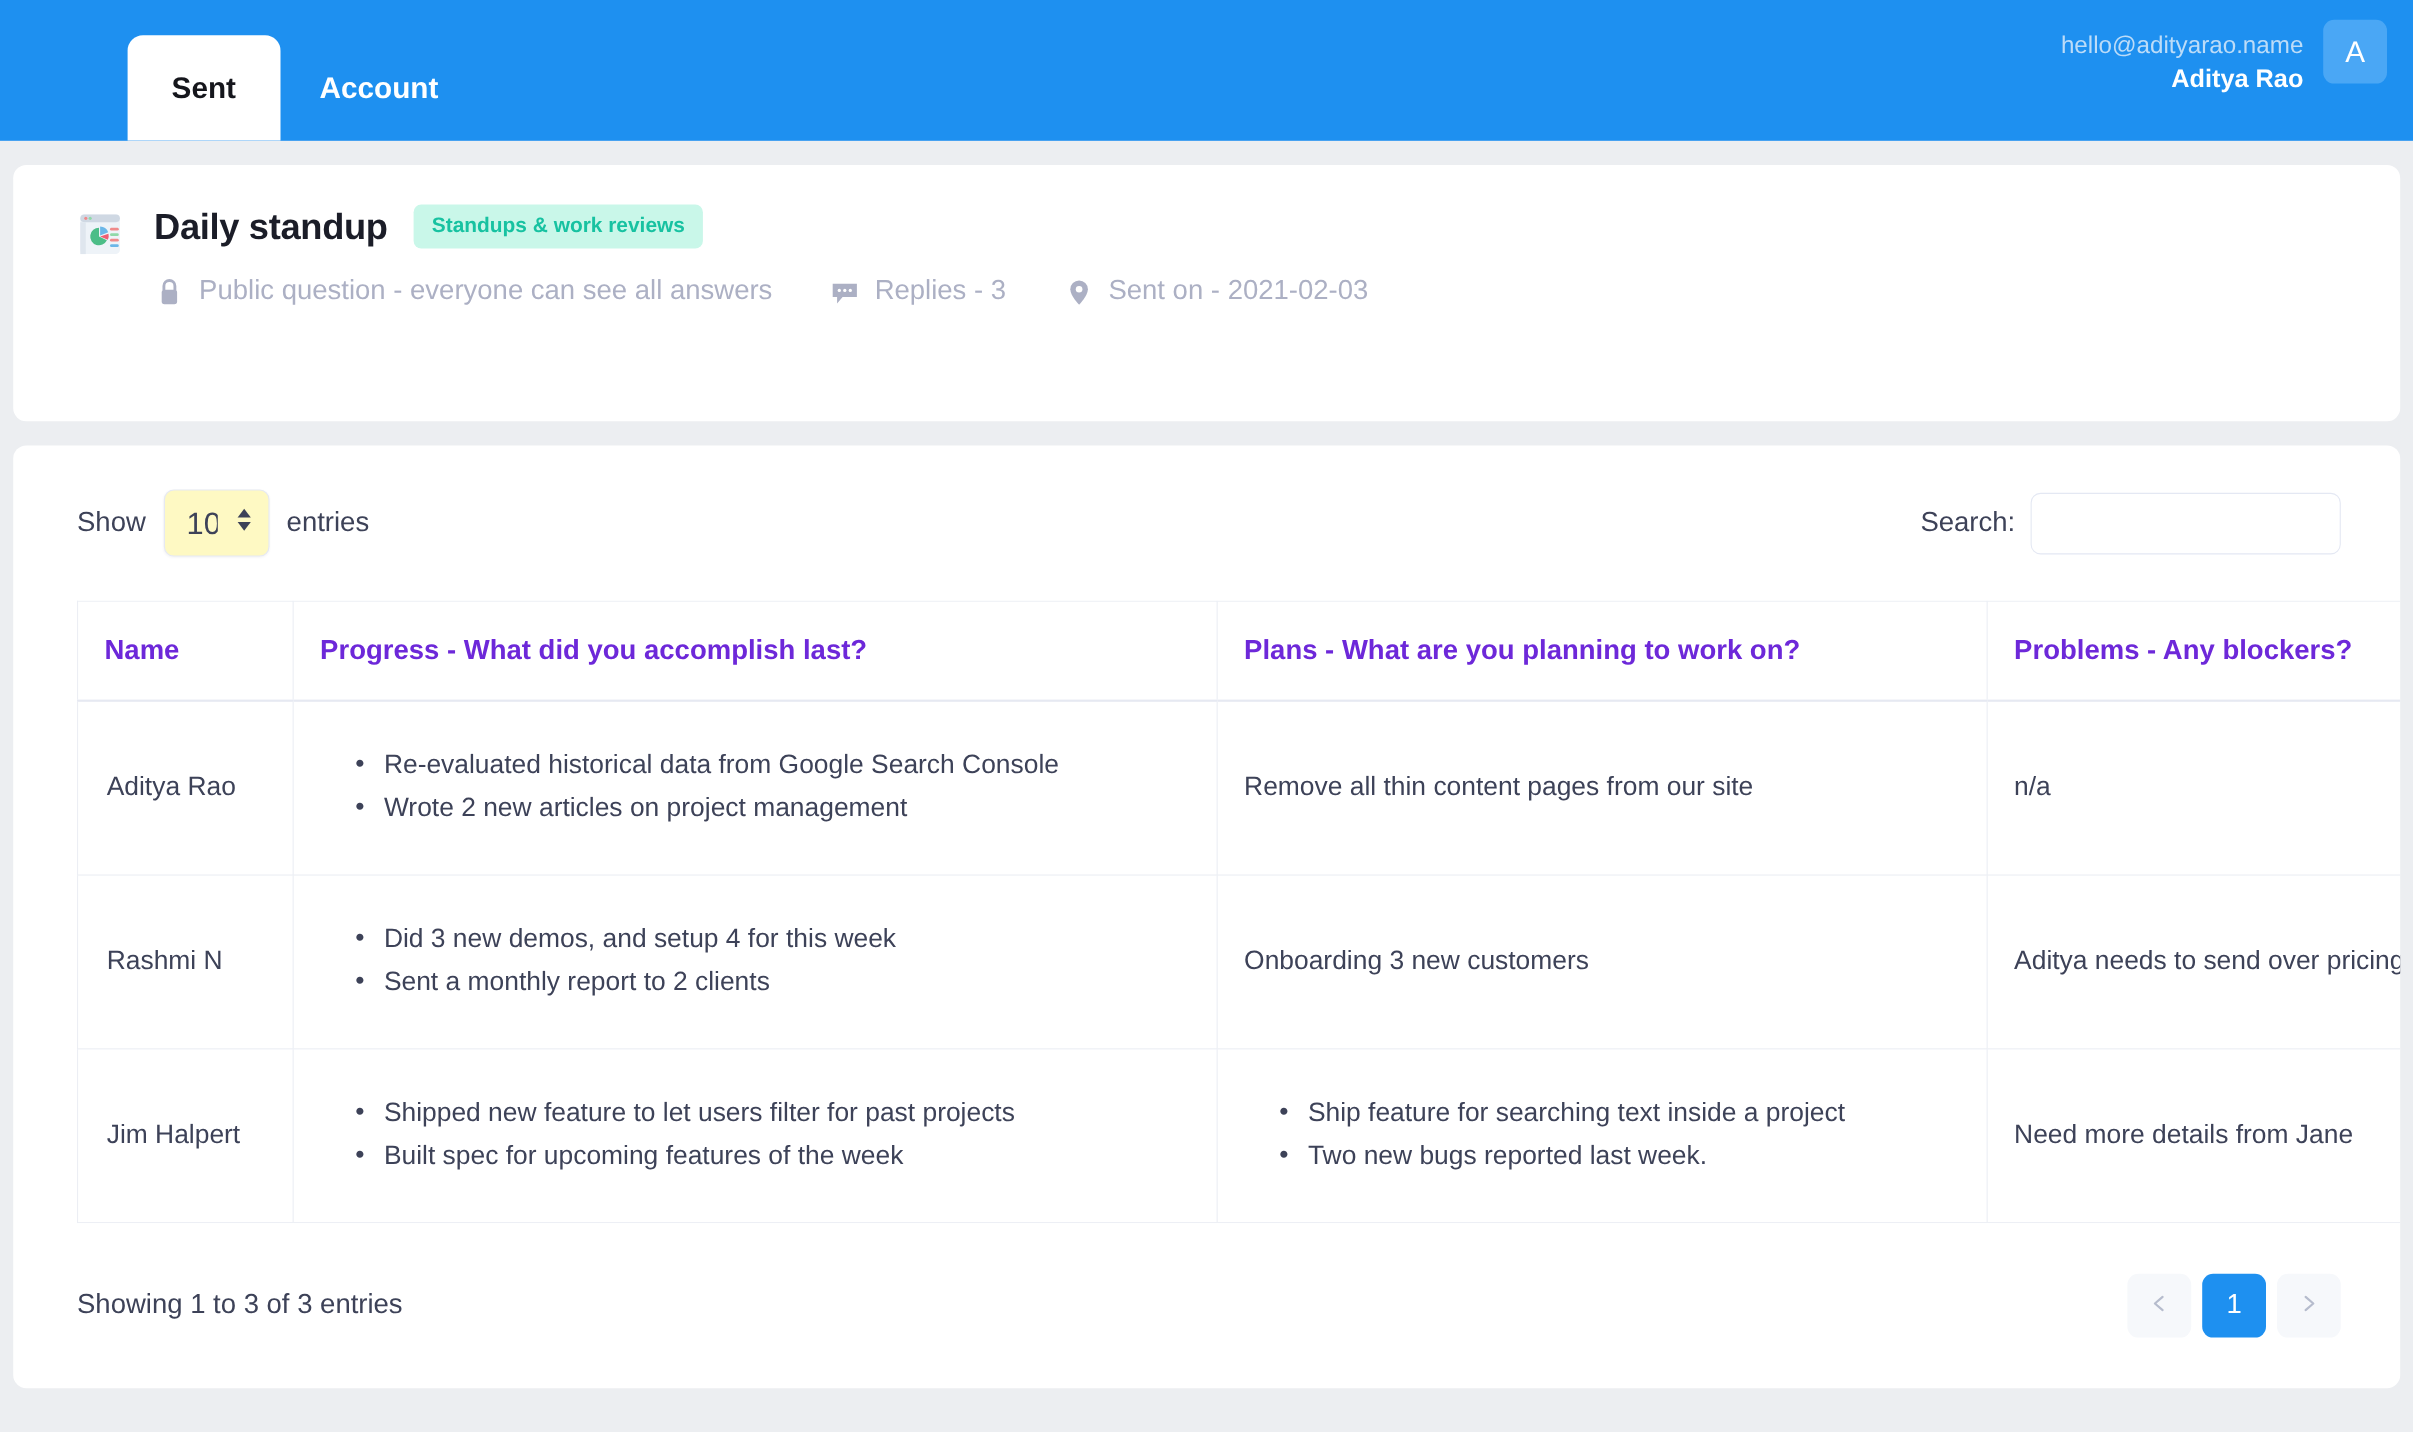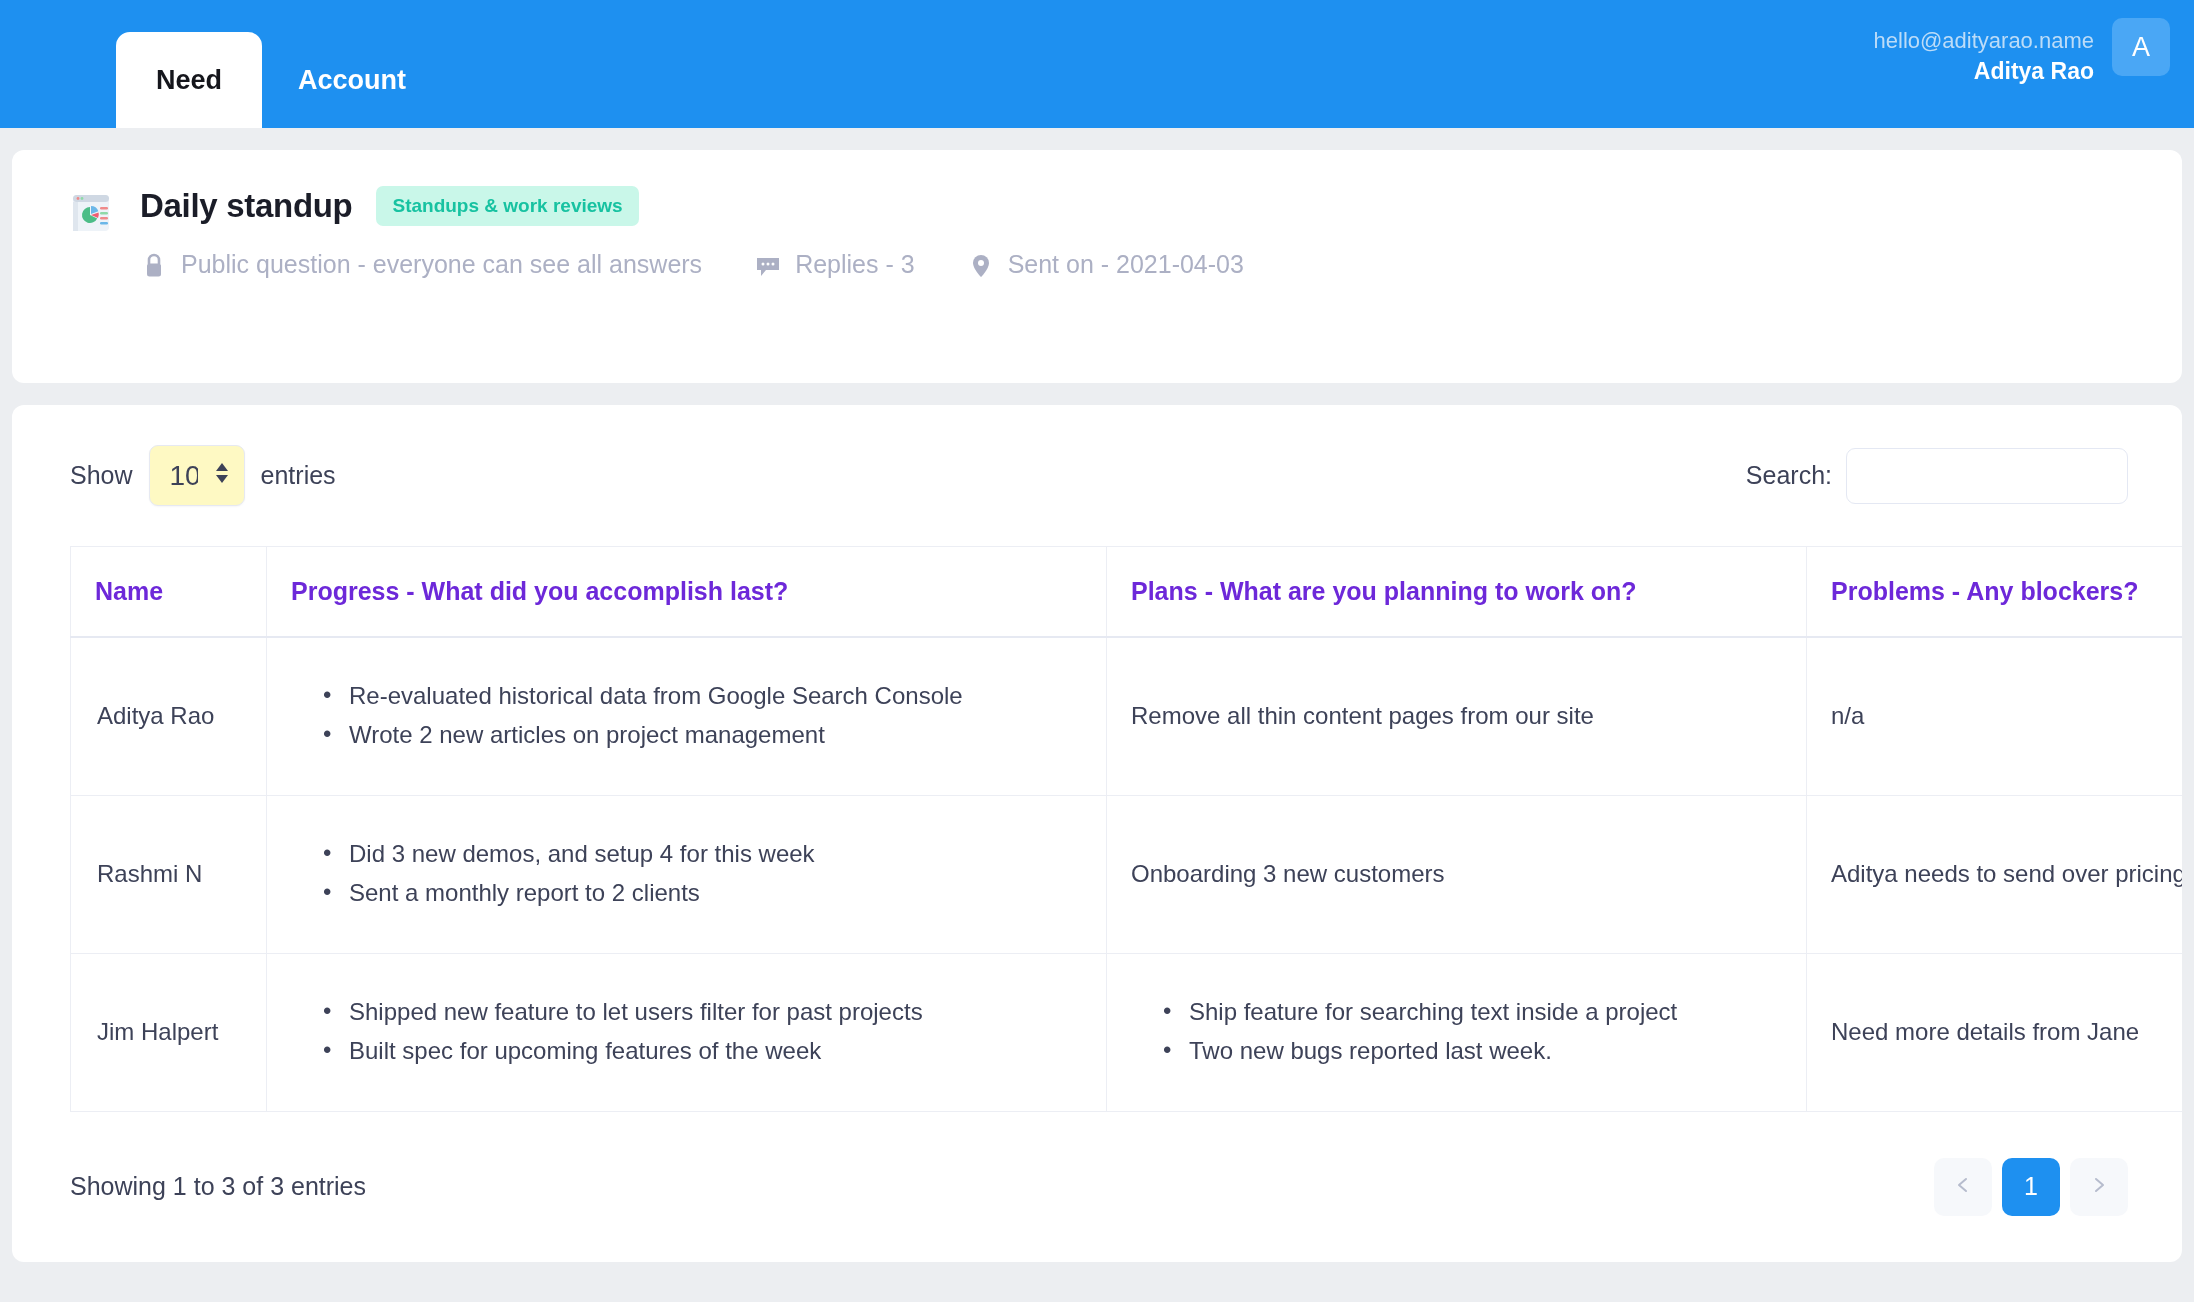--- a/index.html
+++ b/index.html
@@ -164,21 +164,21 @@
   }
   .pager-btn.current { background: #1e90f0; }
   .pager-num { font-size: 25px; color: #ffffff; font-weight: 400; }
 </style>
 </head>
 <body>
 
 <div class="navbar">
 
   <div class="nav-tabs">
-    <div class="nav-tab active">Need</div>
+    <div class="nav-tab active">Sent</div>
     <div class="nav-tab">Account</div>
   </div>
 
   <div class="nav-user">
     <div class="nav-user-text">
       <span class="nav-user-email">hello@adityarao.name</span>
       <span class="nav-user-name">Aditya Rao</span>
     </div>
     <div class="nav-avatar">A</div>
   </div>
@@ -233,21 +233,21 @@
             <span>Replies - 3</span>
           </div>
 
           <div class="meta-item">
             <span class="meta-ico">
               <svg viewBox="0 0 28 30" width="28" height="30">
                 <path d="M14 5 a8 8 0 0 0 -8 8 c0 6 8 14 8 14 s8 -8 8 -14 a8 8 0 0 0 -8 -8 z" fill="#acb0c4"></path>
                 <circle cx="14" cy="13" r="3" fill="#ffffff"></circle>
               </svg>
             </span>
-            <span>Sent on - 2021-04-03</span>
+            <span>Sent on - 2021-02-03</span>
           </div>
 
         </div>
       </div>
     </div>
   </div>
 
   <div class="card table-card">
 
     <div class="table-toolbar">

